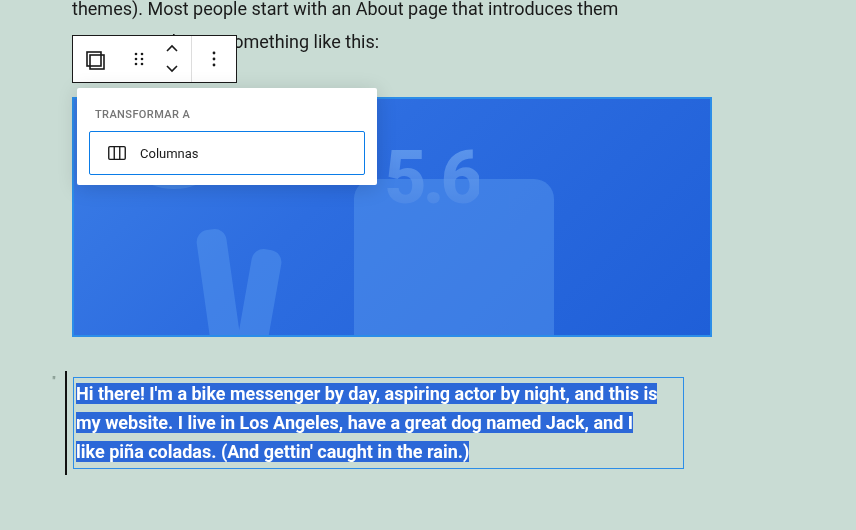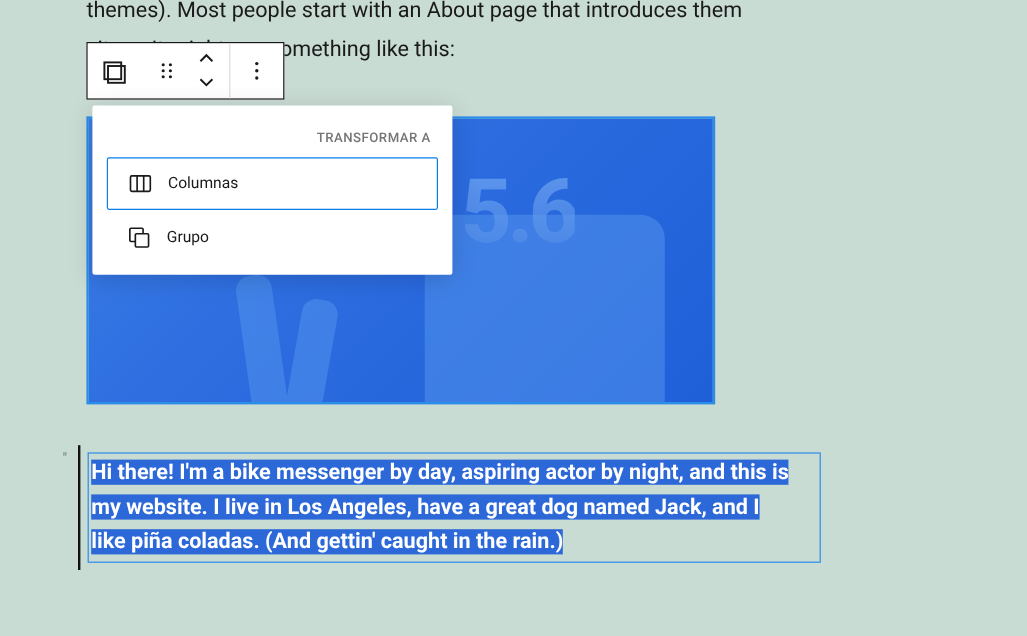--- a/index.html
+++ b/index.html
@@ -56,21 +56,20 @@
 
     .dropdown {
       position: absolute;
       top: 88px;
       left: 77px;
       width: 300px;
       background: #fff;
       box-shadow: 0 3px 20px rgba(0,0,0,0.15);
       border-radius: 2px;
       padding: 8px 0;
-      text-align: right;
     }
     .dropdown-header {
       font-size: 11px;
       letter-spacing: 0.4px;
       color: #757575;
       font-weight: 500;
       padding: 12px 18px 8px;
     }
     .dropdown-item {
       display: flex;
@@ -85,21 +84,21 @@
     }
     .dropdown-item.active {
       border: 1.5px solid #0a7ce8;
     }
     .dropdown-item svg { width: 22px; height: 22px; flex-shrink: 0; }
 
     .cover-block {
       position: absolute;
       top: 97px;
       left: 72px;
-      width: 524px;
+      width: 640px;
       height: 240px;
       border: 2px solid #2c8de8;
       background: linear-gradient(135deg, #3b7de6 0%, #2d6de0 40%, #1f5fd8 100%);
       overflow: hidden;
     }
     .cover-shapes {
       position: absolute;
       inset: 0;
       opacity: 0.45;
     }
@@ -214,27 +213,20 @@
 <div class="dropdown">
   <div class="dropdown-header">TRANSFORMAR A</div>
   <div class="dropdown-item active">
     <svg viewBox="0 0 24 24">
       <rect x="3" y="5" width="18" height="14" rx="1.2" fill="none" stroke="#1a1a1a" stroke-width="1.5"></rect>
       <line x1="9" y1="5" x2="9" y2="19" stroke="#1a1a1a" stroke-width="1.5"></line>
       <line x1="15" y1="5" x2="15" y2="19" stroke="#1a1a1a" stroke-width="1.5"></line>
     </svg>
     <span>Columnas</span>
   </div>
-  <div class="dropdown-item">
-    <svg viewBox="0 0 24 24">
-      <rect x="3.5" y="3.5" width="12" height="12" rx="1" fill="none" stroke="#1a1a1a" stroke-width="1.5"></rect>
-      <rect x="8.5" y="8.5" width="12" height="12" rx="1" fill="#fff" stroke="#1a1a1a" stroke-width="1.5"></rect>
-    </svg>
-    <span>Grupo</span>
-  </div>
 </div>
 
 <div class="quote-block">
   <span class="quote-marker">"</span>
   <div class="quote-inner">
     <span class="quote-text">Hi there! I'm a bike messenger by day, aspiring actor by night, and this is my website. I live in Los Angeles, have a great dog named Jack, and I like piña coladas. (And gettin' caught in the rain.)</span>
   </div>
 </div>
 
 </body></html>

